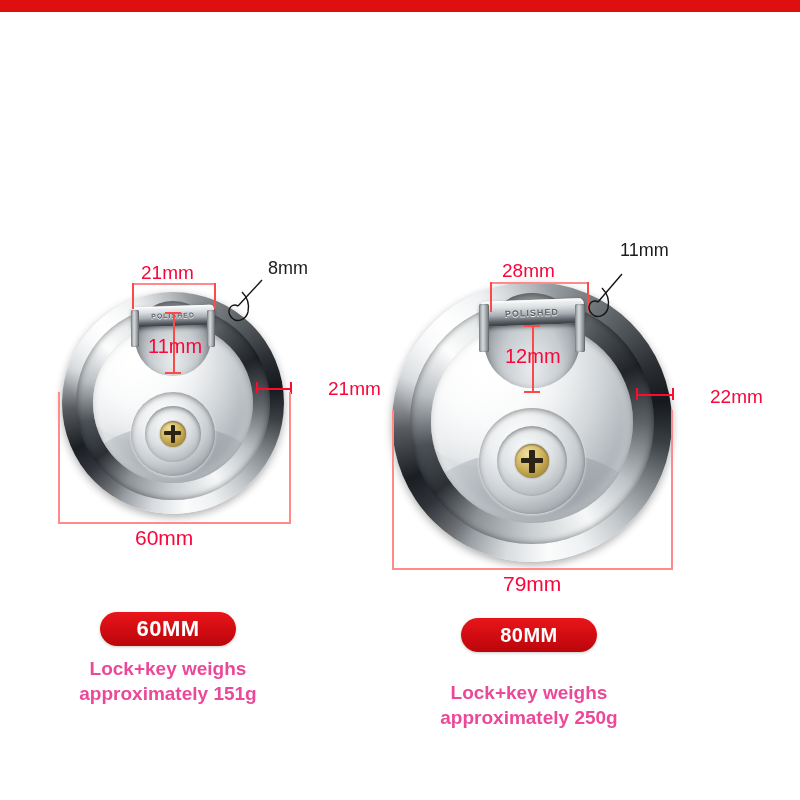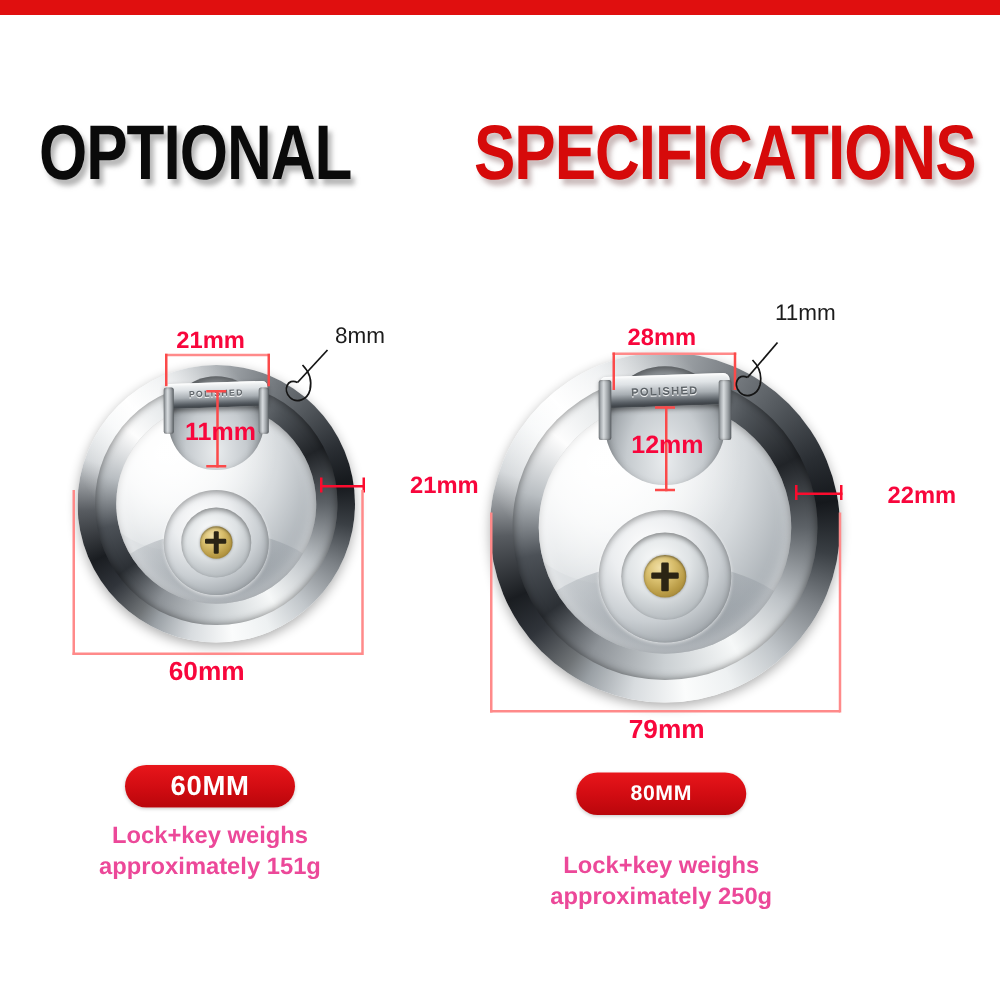--- a/index.html
+++ b/index.html
@@ -144,21 +144,21 @@
 
   
   .dimline{position:absolute;background:#ff8a8a;}
   .dimline.h{height:1.5px;}
   .dimline.v{width:1.5px;}
   .tick{position:absolute;background:#fb4a4a;}
   .tick.v{width:2px;}
   .tick.h{height:2px;}
   .arrowline{position:absolute;background:#fb0c2e;height:2px;}
   .dimtext{
-    position:absolute;color:#f8063c;font-weight:bold;white-space:nowrap;
+    position:absolute;color:#f8063c;font-weight:normal;white-space:nowrap;
     font-family:"Liberation Sans", sans-serif;
   }
   .dimtext-dark{
     position:absolute;color:#1c1c1c;font-weight:normal;white-space:nowrap;
     font-family:"Liberation Sans", sans-serif;
   }
   .leader{position:absolute;}
 
   
   .badge{
@@ -173,23 +173,20 @@
     font-weight:bold;line-height:1.32;white-space:pre-line;
   }
 </style>
 </head>
 <body>
 
 <div id="page">
 
   <div class="topbar"></div>
 
-  <div class="title">
-    <span class="t-black">OPTIONAL</span><span class="t-black">&nbsp;</span><span class="t-red">SPECIFICATIONS</span>
-  </div>
 
   <div class="lockwrap" style="left:0;top:0;width:400px;height:600px;">
 
     <div class="lock" style="left:62px;top:292px;width:222px;height:222px;">
       <div class="ring"></div>
       <div class="ring-groove"></div>
       <div class="face">
         <div class="face-sheen"></div>
         <div class="face-shadowband"></div>
       </div>
@@ -281,18 +278,18 @@
     <div class="arrowline" style="left:256px;top:394px;width:38px;"></div>
     <div class="tick v" style="left:256px;top:388px;height:12px;background:#fb0c2e;"></div>
     <div class="tick v" style="left:292px;top:388px;height:12px;background:#fb0c2e;"></div>
     <div class="dimtext" style="left:330px;top:386px;font-size:19px;">22mm</div>
 
     <div class="dimline v" style="left:12px;top:410px;height:160px;"></div>
     <div class="dimline v" style="left:291px;top:410px;height:160px;"></div>
     <div class="dimline h" style="left:12px;top:568px;width:280px;"></div>
     <div class="dimtext" style="left:123px;top:572px;font-size:21px;">79mm</div>
 
-    <div class="badge" style="left:81px;top:618px;width:136px;height:34px;font-size:17px;">80MM</div>
+    <div class="badge" style="left:81px;top:618px;width:136px;height:34px;font-size:20px;">80MM</div>
     <div class="caption" style="left:27px;top:680px;width:244px;font-size:19px;">Lock+key weighs
 approximately 250g</div>
   </div>
 
 </div>
 
 </body></html>

